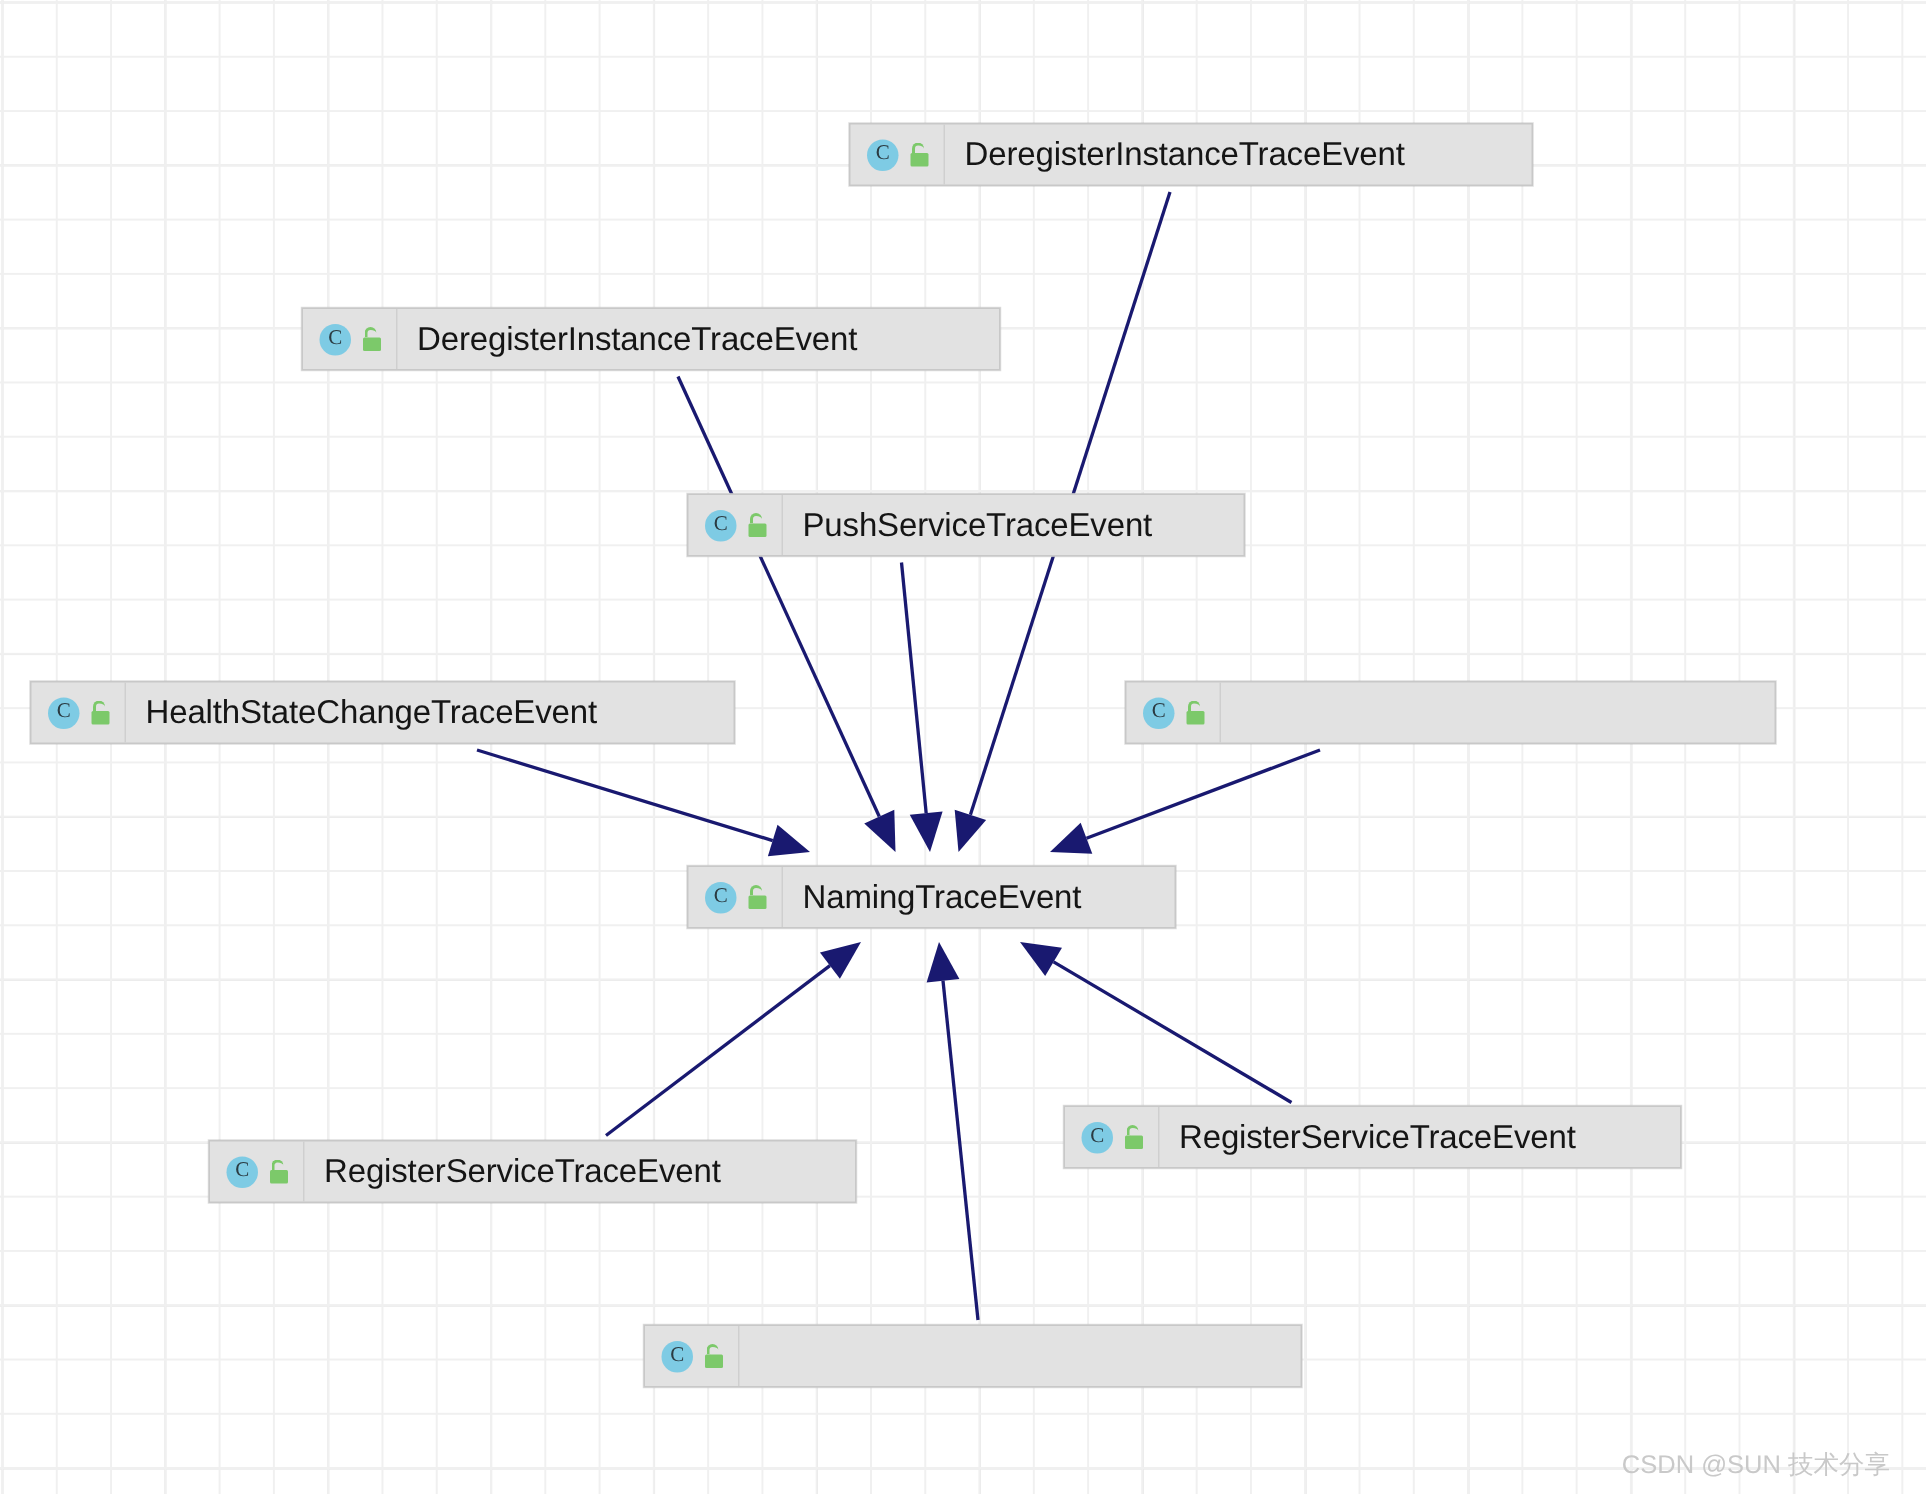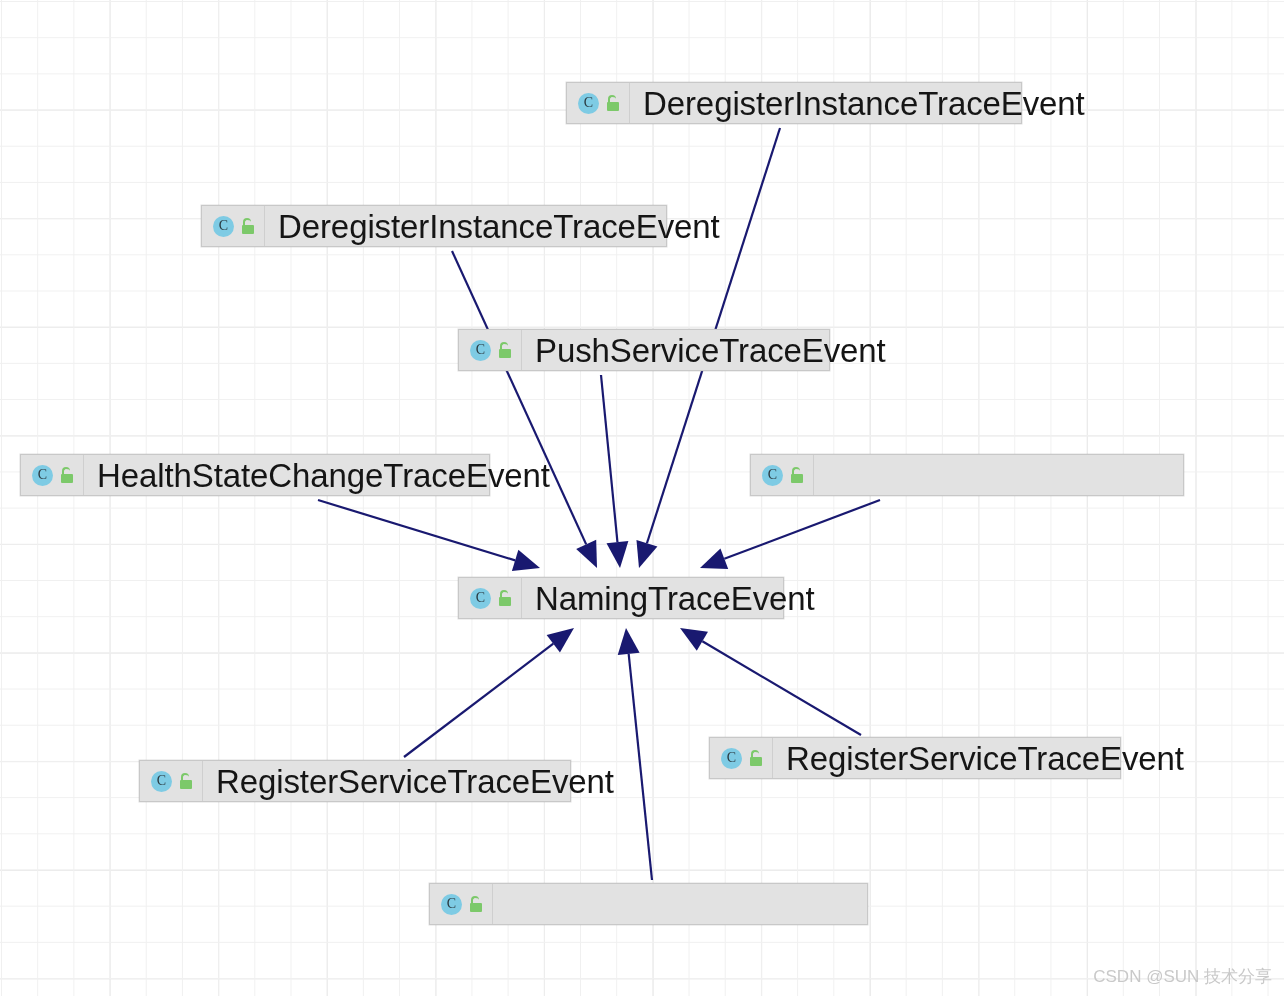--- a/index.html
+++ b/index.html
@@ -92,30 +92,30 @@
     position: absolute;
     left: 2px;
     bottom: 0;
     width: 12px;
     height: 9px;
     background: #7cc96a;
     border-radius: 1px;
   }
   .node-label {
     padding: 0 12px 0 13px;
-    font-size: 33px;
+    font-size: 22px;
     color: #151515;
     white-space: nowrap;
     line-height: 1;
     letter-spacing: -0.1px;
   }
 
   #watermark {
     position: absolute;
-    right: 12px;
+    right: 24px;
     bottom: 8px;
     font-size: 17px;
     color: #c9c9c9;
     font-family: "Liberation Sans", sans-serif;
     white-space: nowrap;
   }
 </style>
 </head>
 <body>
 

